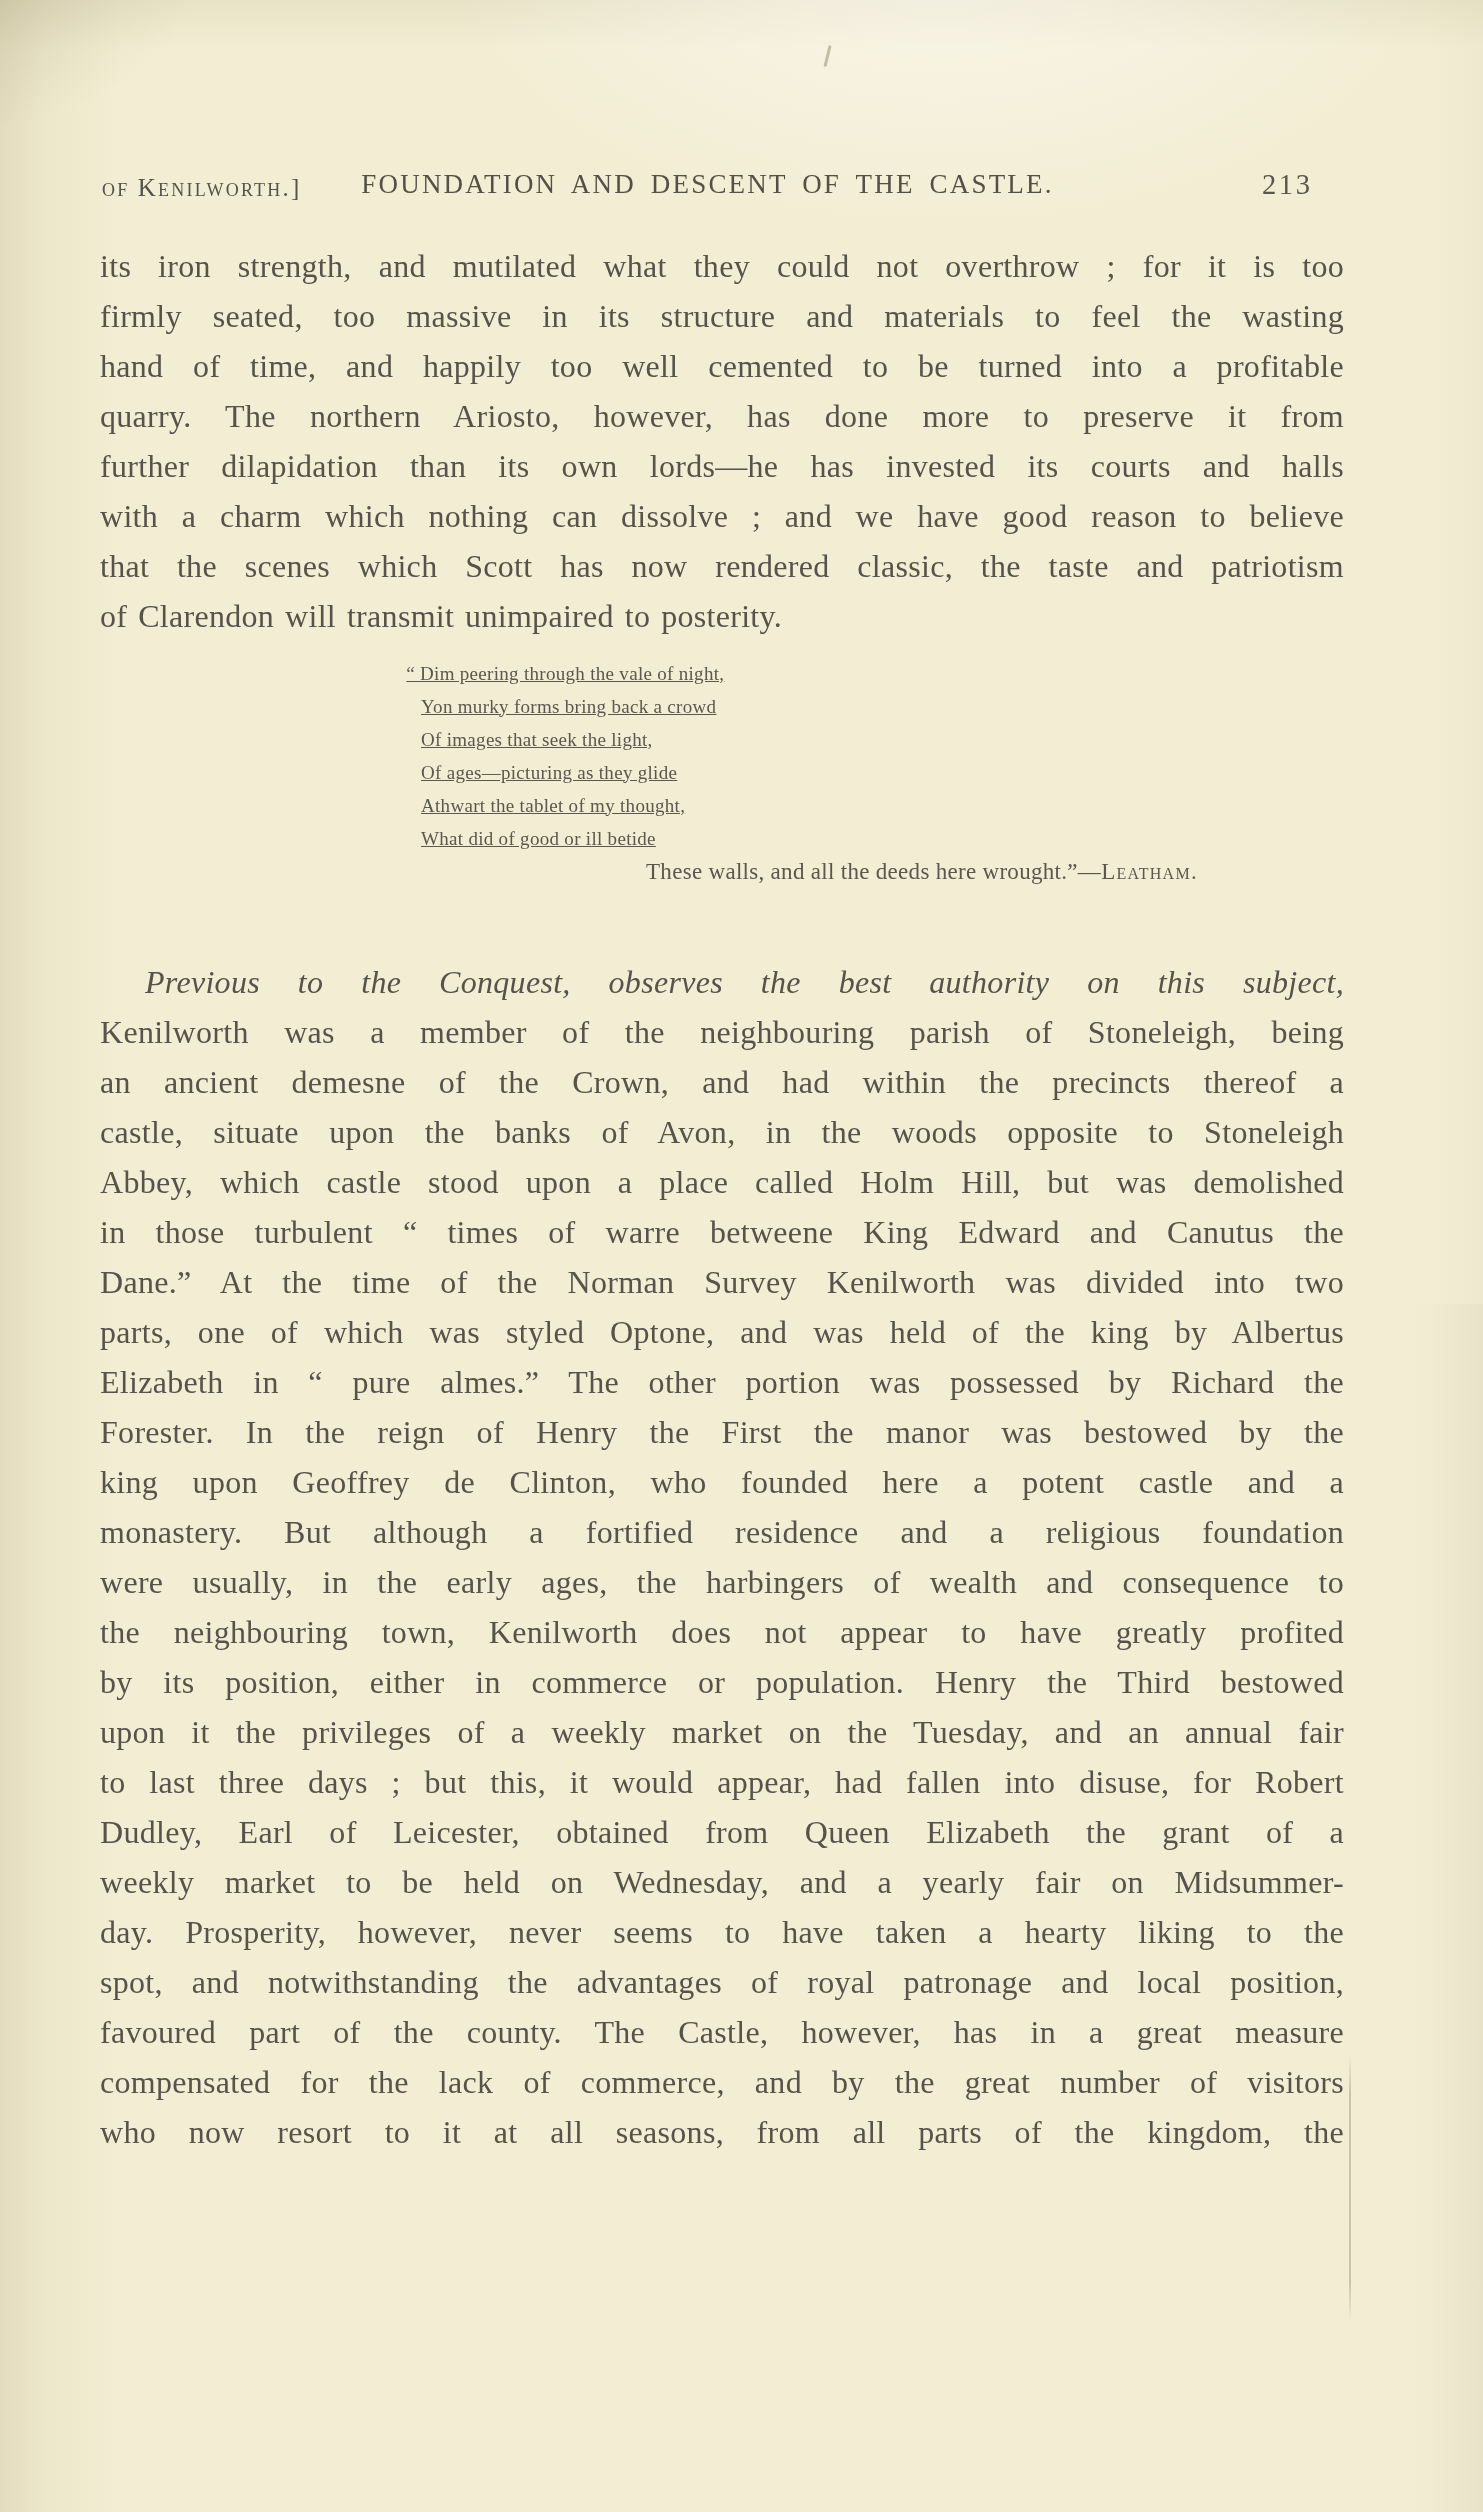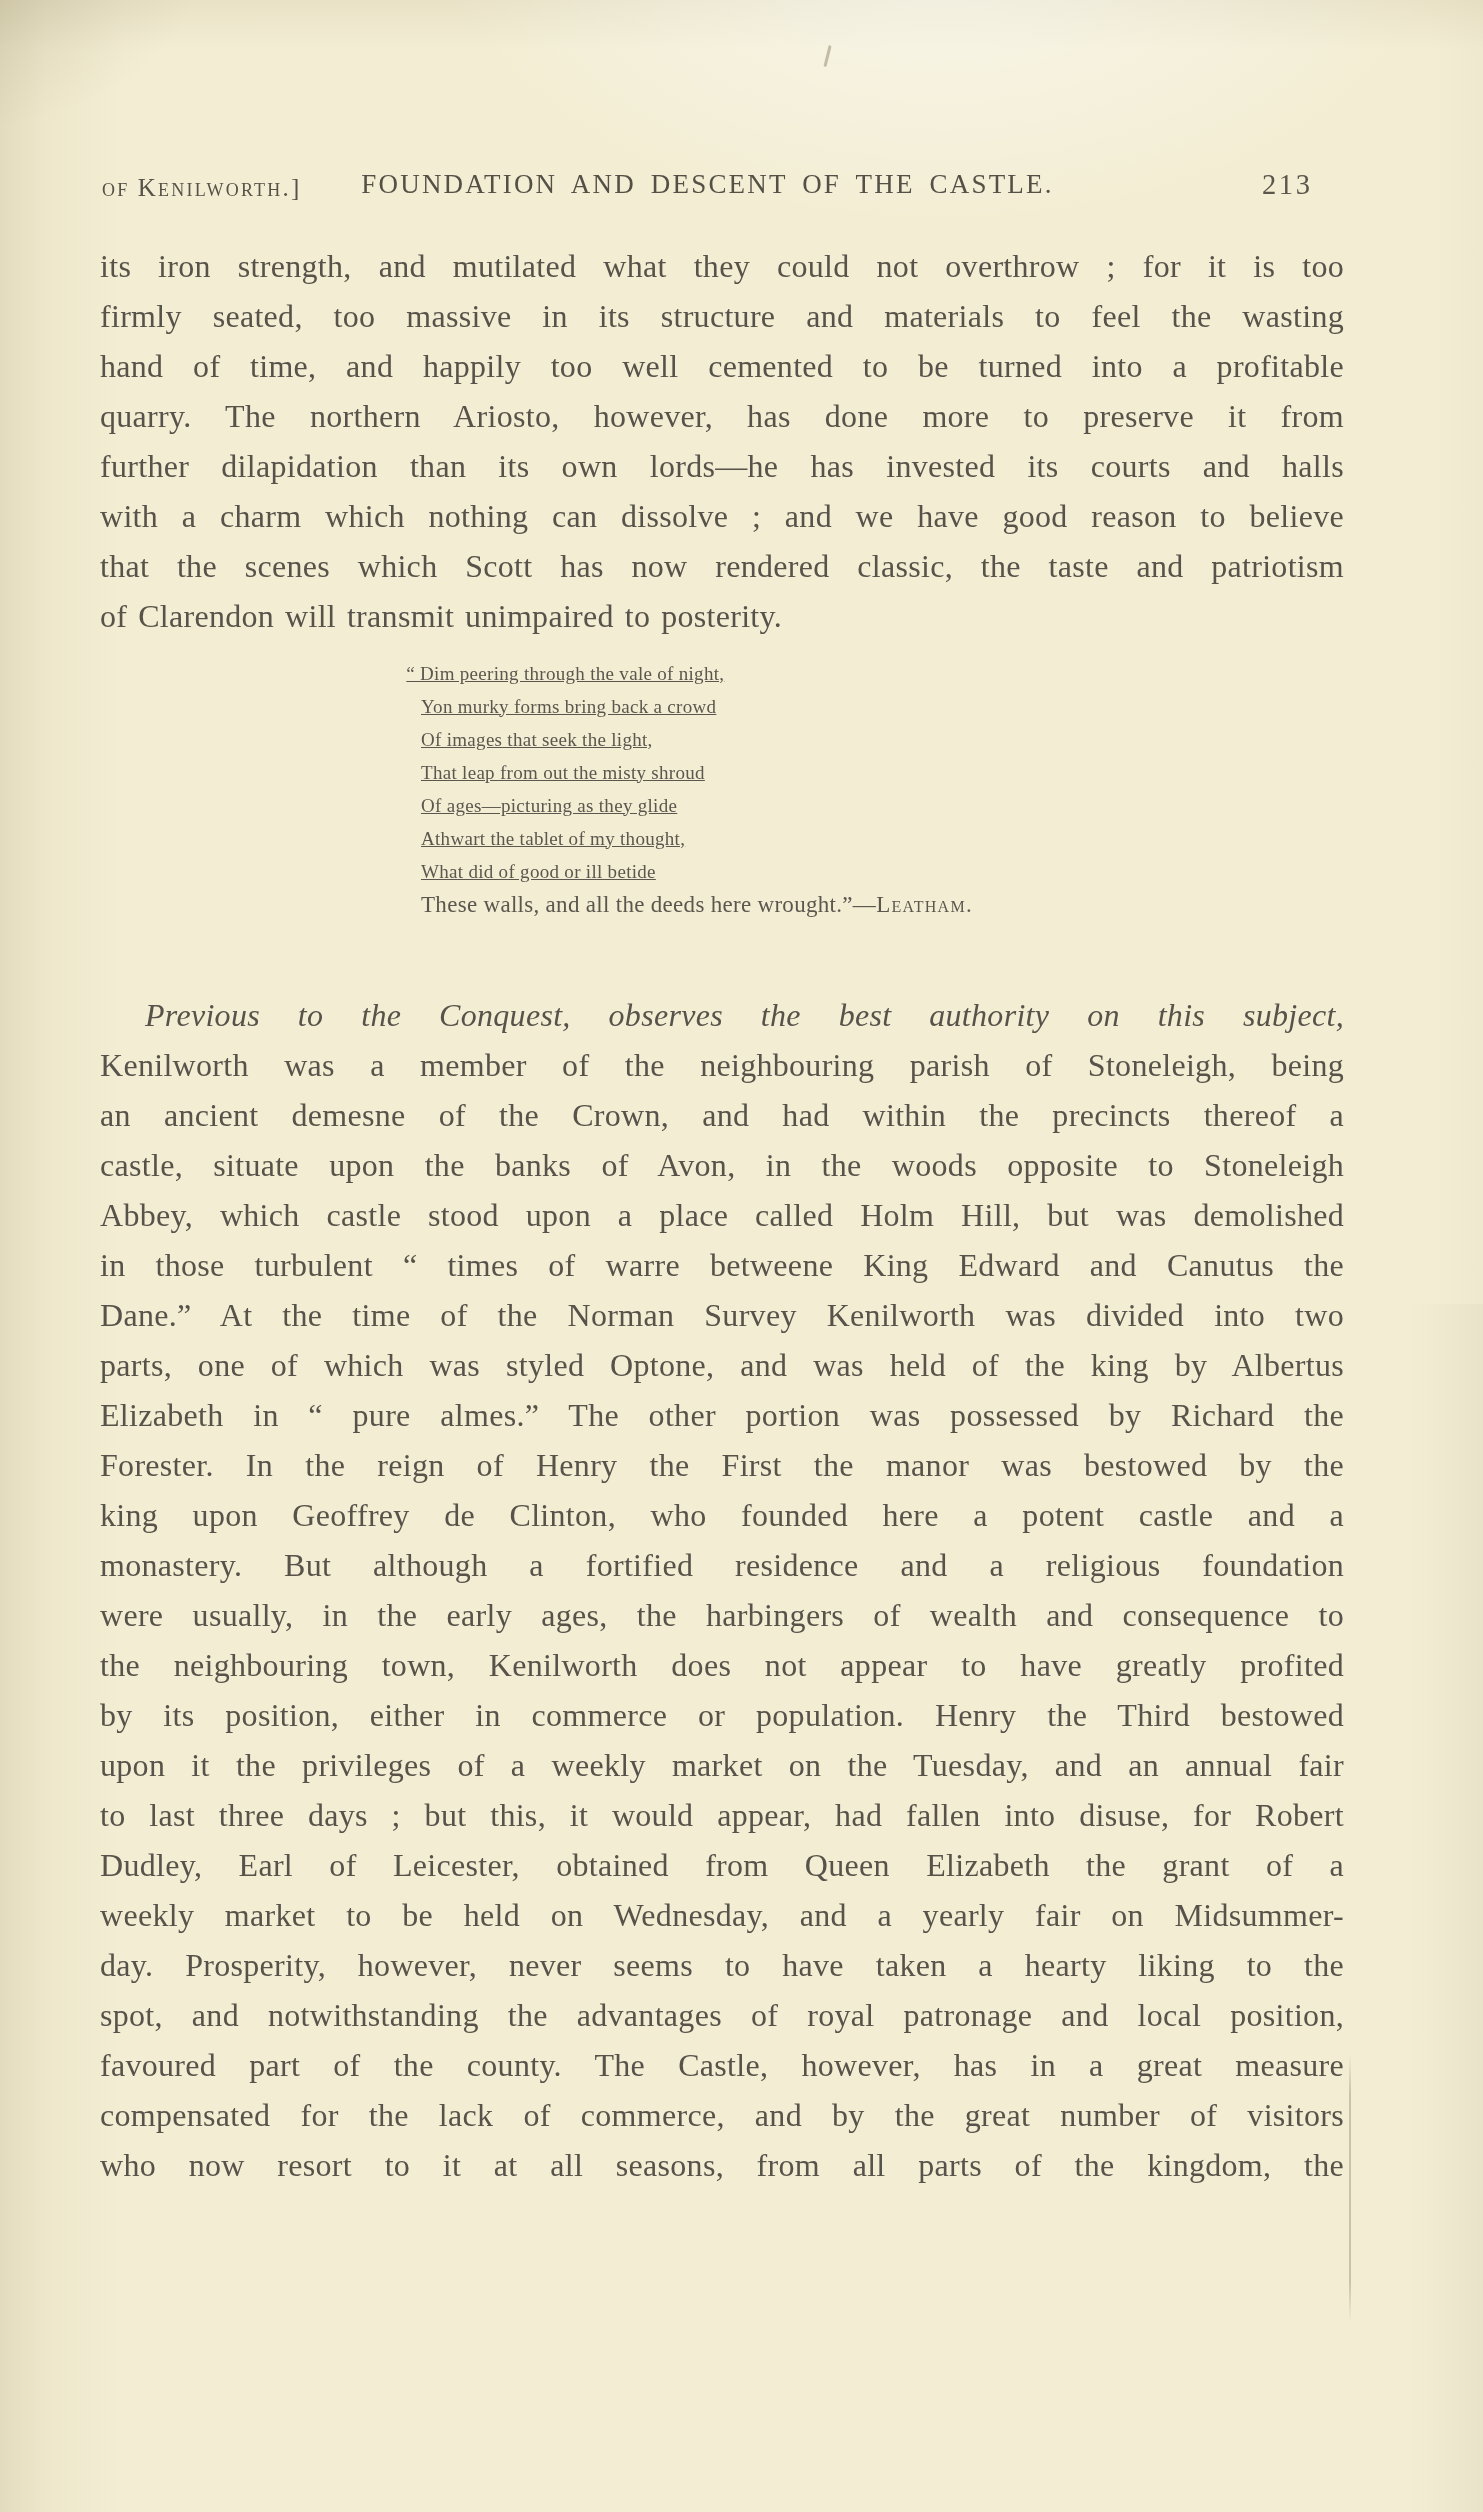--- a/index.html
+++ b/index.html
@@ -77,20 +77,21 @@
     text-align: right;
     text-align-last: left;
     text-decoration: underline;
   }
   .poem .line:first-child { text-indent: -14.7px; }
   .poem-last-line {
     font-size: 23px;
     line-height: 33px;
     letter-spacing: 0.3px;
     color: #5b574e;
+    text-align: right;
   }
   .poem-attribution {
     font-variant: small-caps;
     letter-spacing: 1.3px;
   }
 
   
   .scratch-mark {
     position: absolute; left: 826px; top: 45px; width: 2.6px; height: 22.4px;
     background: rgba(130,122,90,0.45);
@@ -132,21 +133,20 @@
         <div class="line">with a charm which nothing can dissolve ; and we have good reason to believe</div>
         <div class="line">that the scenes which Scott has now rendered classic, the taste and patriotism</div>
         <div class="line">of Clarendon will transmit unimpaired to posterity.</div>
       </div>
 
     <div class="poem">
       <div>
           <div class="line">“ Dim peering through the vale of night,</div>
           <div class="line">Yon murky forms bring back a crowd</div>
           <div class="line">Of images that seek the light,</div>
-          <div class="line">That leap from out the misty shroud</div>
           <div class="line">Of ages—picturing as they glide</div>
           <div class="line">Athwart the tablet of my thought,</div>
           <div class="line">What did of good or ill betide</div>
         </div>
       <div class="poem-last-line">
         <span>These walls, and all the deeds here wrought.”—</span><span class="poem-attribution">Leatham.</span>
       </div>
     </div>
 
     <div class="para para2">

